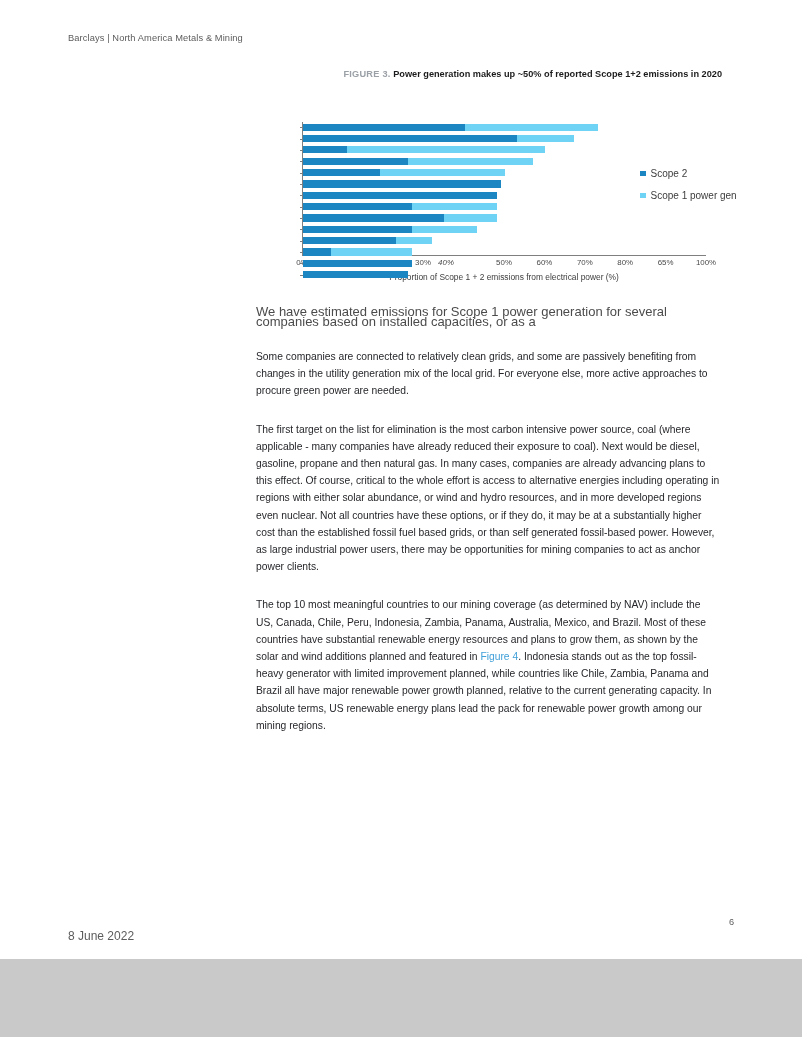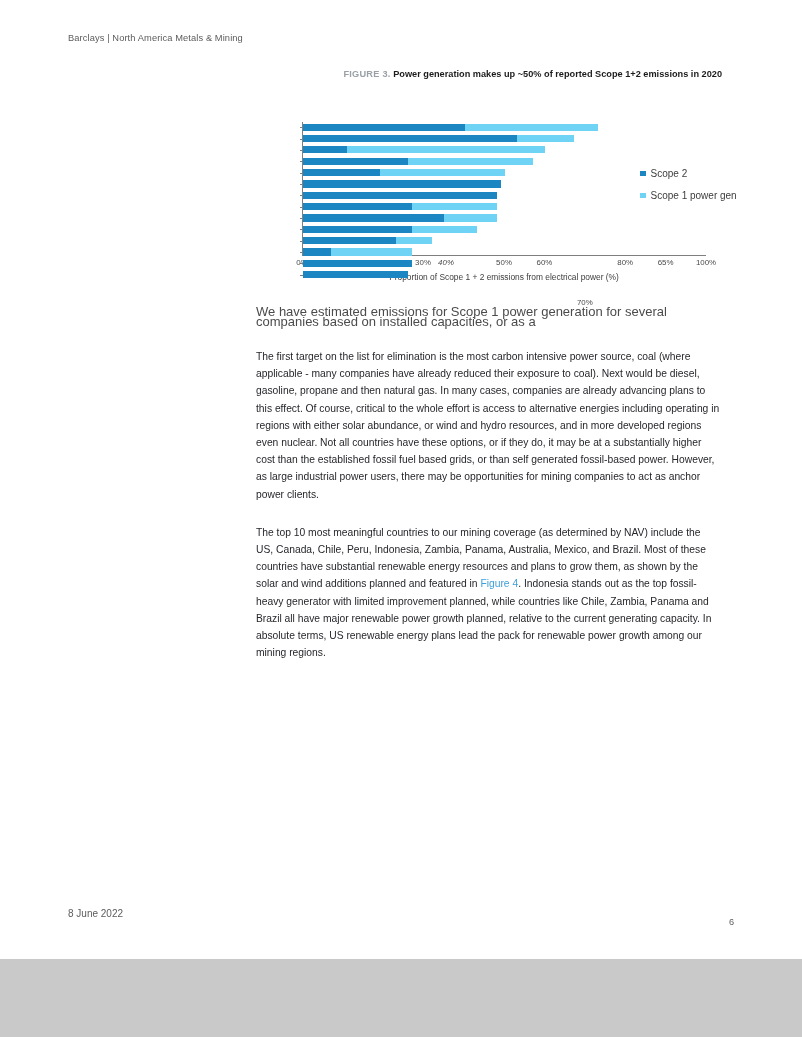--- a/index.html
+++ b/index.html
@@ -170,22 +170,22 @@
     line-height: 17.2px;
     color: #26272b;
     text-align: left;
   }
   .body p:last-child { margin-bottom: 0; }
   .xref { color: #3f9fd8; }
 
   
   .footer-date {
     position: absolute;
-    left: 68px; bottom: 40px;
-    font-size: 10px;
+    left: 68px; bottom: 16px;
+    font-size: 12px;
     color: #5c5c5c;
     margin-top: 13px;
   }
   .footer-page {
     position: absolute;
     right: 68px; bottom: 32px;
     font-size: 9.2px;
     color: #5c5c5c;
   }
 </style>
@@ -274,21 +274,21 @@
           </div>
       </div>
       <div class="x-ticks" id="x-ticks">
           <div class="x-tick" style="left: 0px;">0%</div>
           <div class="x-tick" style="left: 40.4px;">10%</div>
           <div class="x-tick" style="left: 80.8px;">20%</div>
           <div class="x-tick" style="left: 121px;">30%</div>
           <div class="x-tick" style="left: 144px; font-style: italic;">40%</div>
           <div class="x-tick" style="left: 202px;">50%</div>
           <div class="x-tick" style="left: 242.4px;">60%</div>
-          <div class="x-tick" style="left: 282.8px; margin-top: 40px;">70%</div>
+          <div class="x-tick" style="left: 282.8px;">70%</div>
           <div class="x-tick" style="left: 323.2px;">80%</div>
           <div class="x-tick" style="left: 363.6px;">65%</div>
           <div class="x-tick" style="left: 404px;">100%</div>
         </div>
       <div class="x-axis-title">Proportion of Scope 1 + 2 emissions from electrical power (%)</div>
 
       <div class="legend">
         <div class="legend-item">
           <span class="legend-swatch sw-scope2"></span>
           <span>Scope 2</span>
@@ -299,20 +299,21 @@
         </div>
       </div>
     </div>
   </div>
 
   <div class="fig-note">
     <div>We have estimated emissions for Scope 1 power generation for several companies based on installed capacities, or as a</div>
   </div>
 
   <div class="body">
+    <p>Some companies are connected to relatively clean grids, and some are passively benefiting from changes in the utility generation mix of the local grid. For everyone else, more active approaches to procure green power are needed.</p>
     <p>The first target on the list for elimination is the most carbon intensive power source, coal (where applicable - many companies have already reduced their exposure to coal). Next would be diesel, gasoline, propane and then natural gas. In many cases, companies are already advancing plans to this effect. Of course, critical to the whole effort is access to alternative energies including operating in regions with either solar abundance, or wind and hydro resources, and in more developed regions even nuclear. Not all countries have these options, or if they do, it may be at a substantially higher cost than the established fossil fuel based grids, or than self generated fossil-based power. However, as large industrial power users, there may be opportunities for mining companies to act as anchor power clients.</p>
     <p><span>The top 10 most meaningful countries to our mining coverage (as determined by NAV) include the US, Canada, Chile, Peru, Indonesia, Zambia, Panama, Australia, Mexico, and Brazil. Most of these countries have substantial renewable energy resources and plans to grow them, as shown by the solar and wind additions planned and featured in </span><span class="xref">Figure 4</span><span>. Indonesia stands out as the top fossil-heavy generator with limited improvement planned, while countries like Chile, Zambia, Panama and Brazil all have major renewable power growth planned, relative to the current generating capacity. In absolute terms, US renewable energy plans lead the pack for renewable power growth among our mining regions.</span></p>
   </div>
 
   <div class="footer-date">8 June 2022</div>
   <div class="footer-page">6</div>
 
 </div>
 
 </body></html>

